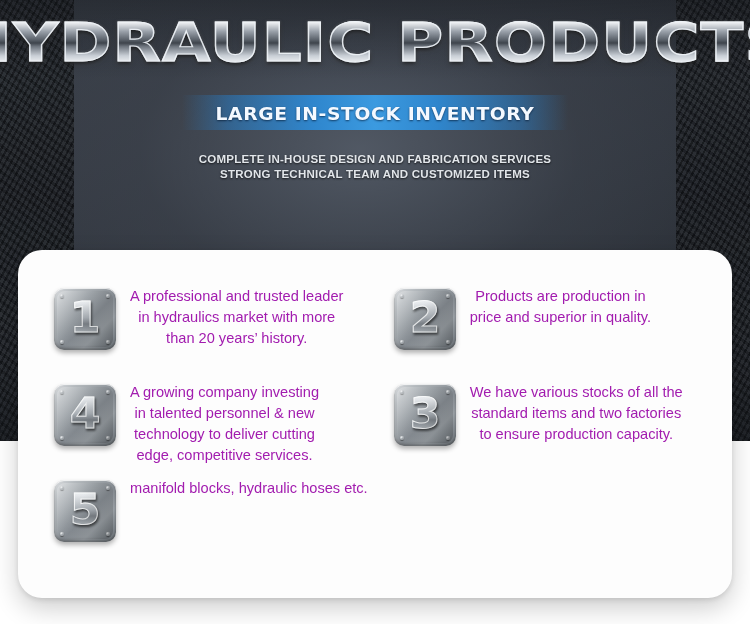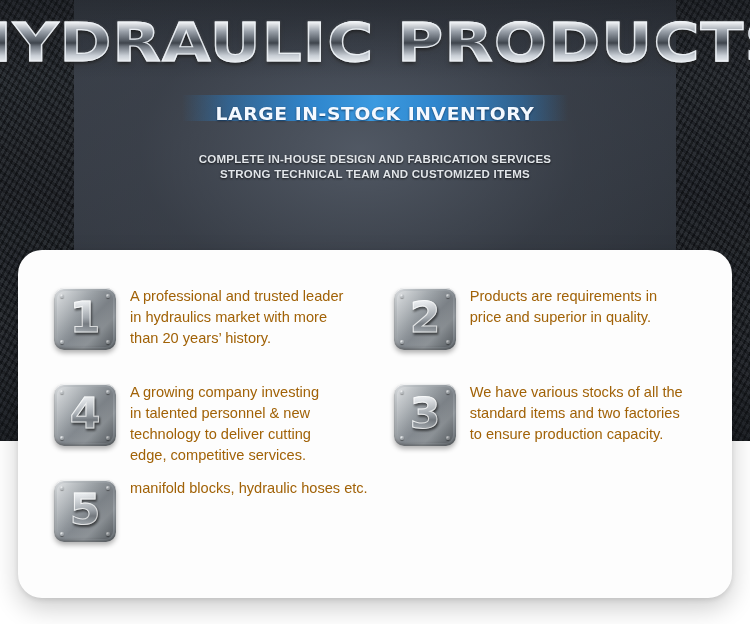--- a/index.html
+++ b/index.html
@@ -63,21 +63,21 @@
     -webkit-background-clip:text;
     background-clip:text;
     color:transparent;
     -webkit-text-stroke:1.2px rgba(238,242,246,.92);
     filter:drop-shadow(0 2px 2px rgba(0,0,0,.75)) drop-shadow(0 0 1px rgba(255,255,255,.25));
   }
 
   
   #stripe {
     position:absolute; left:182px; top:95px;
-    width:386px; height:26px;
+    width:386px; height:35px;
     background:linear-gradient(90deg,
         rgba(46,105,160,0) 0%,
         rgba(40,120,190,.55) 12%,
         #2f86cd 34%, #3b9ae0 50%, #2f86cd 66%,
         rgba(40,120,190,.55) 88%,
         rgba(46,105,160,0) 100%);
   }
   #stripe-label {
     position:absolute; left:0; top:0; width:386px; height:38px;
     line-height:38px; text-align:center;
@@ -179,22 +179,23 @@
     -webkit-text-stroke:1px rgba(250,251,252,.85);
     filter:drop-shadow(1px 2px 1px rgba(0,0,0,.55));
     transform:scaleX(1.05);
   }
 
   
   .ftext {
     font-family:"Liberation Sans", sans-serif;
     font-size:14.6px;
     line-height:21px;
-    color:#a16207;
+    color:#a21caf;
     padding-top:2px;
+    text-align:center;
   }
   .ftext .tline { display:block; white-space:nowrap; }
 </style>
 </head>
 <body>
 
 <div id="banner">
 
   <div id="hero-bg">
     <div id="hero-tex-l"></div>
@@ -233,21 +234,21 @@
 
       <div class="feature">
         <div class="plate">
           <span class="rivet tl"></span>
           <span class="rivet tr"></span>
           <span class="rivet bl"></span>
           <span class="rivet br"></span>
           <span class="plate-num">2</span>
         </div>
         <div class="ftext">
-          <span class="tline">Products are requirements in</span>
+          <span class="tline">Products are production in</span>
           <span class="tline">price and superior in quality.</span>
         </div>
       </div>
 
       <div class="feature">
         <div class="plate">
           <span class="rivet tl"></span>
           <span class="rivet tr"></span>
           <span class="rivet bl"></span>
           <span class="rivet br"></span>

